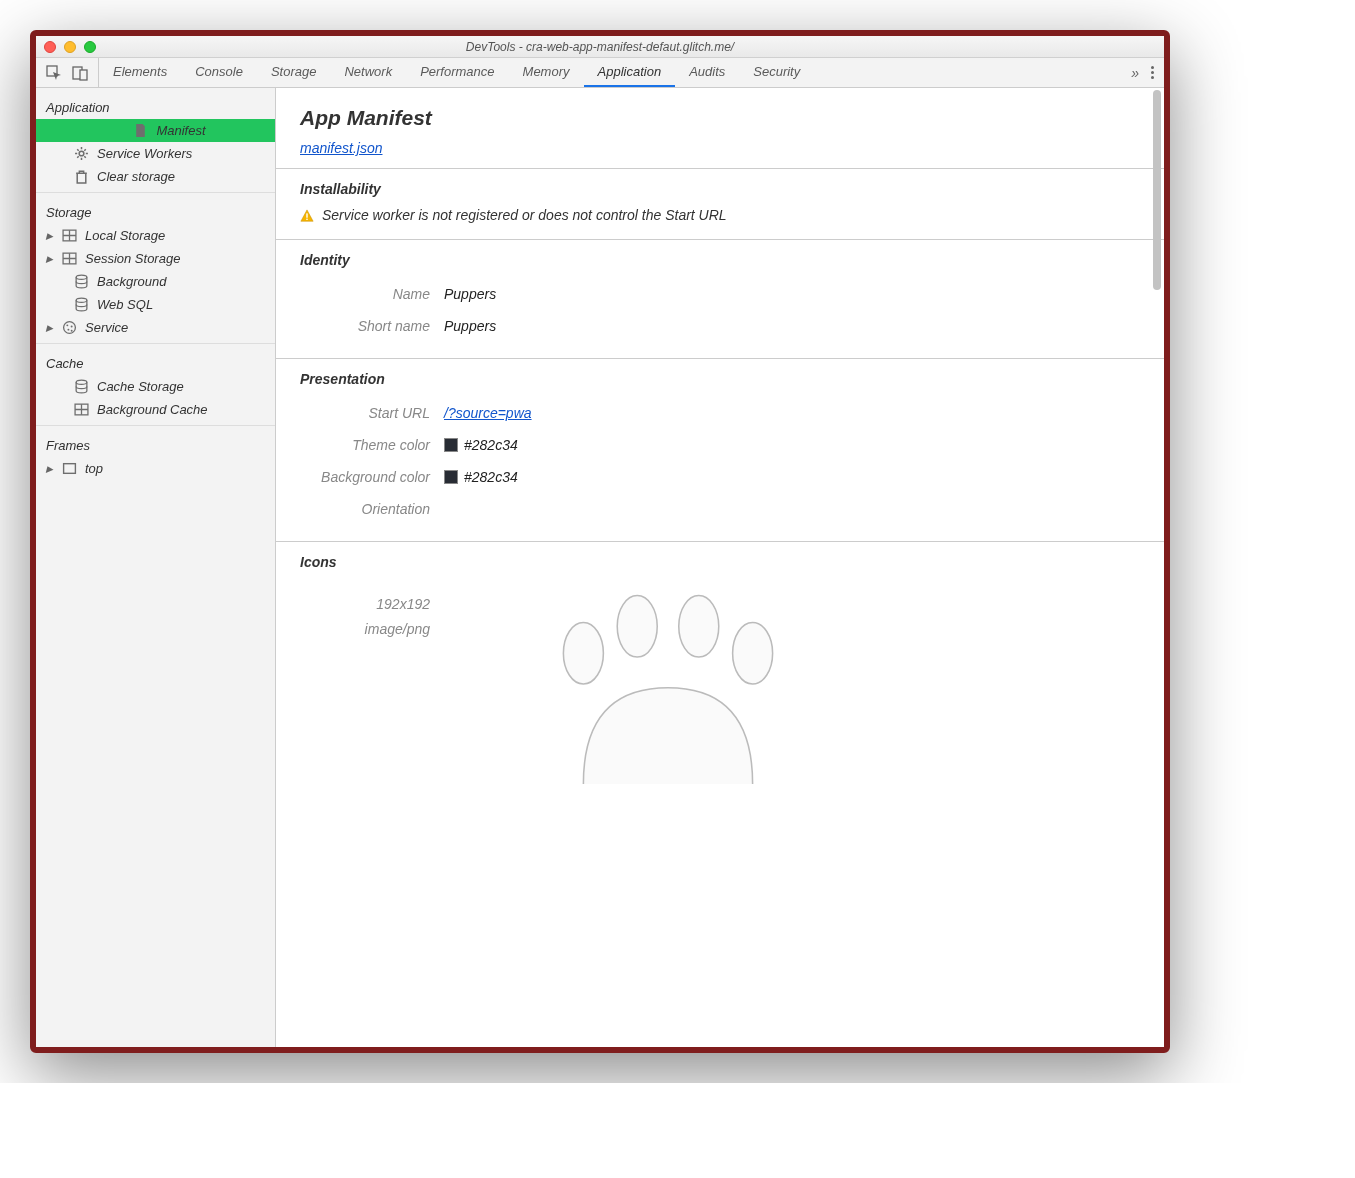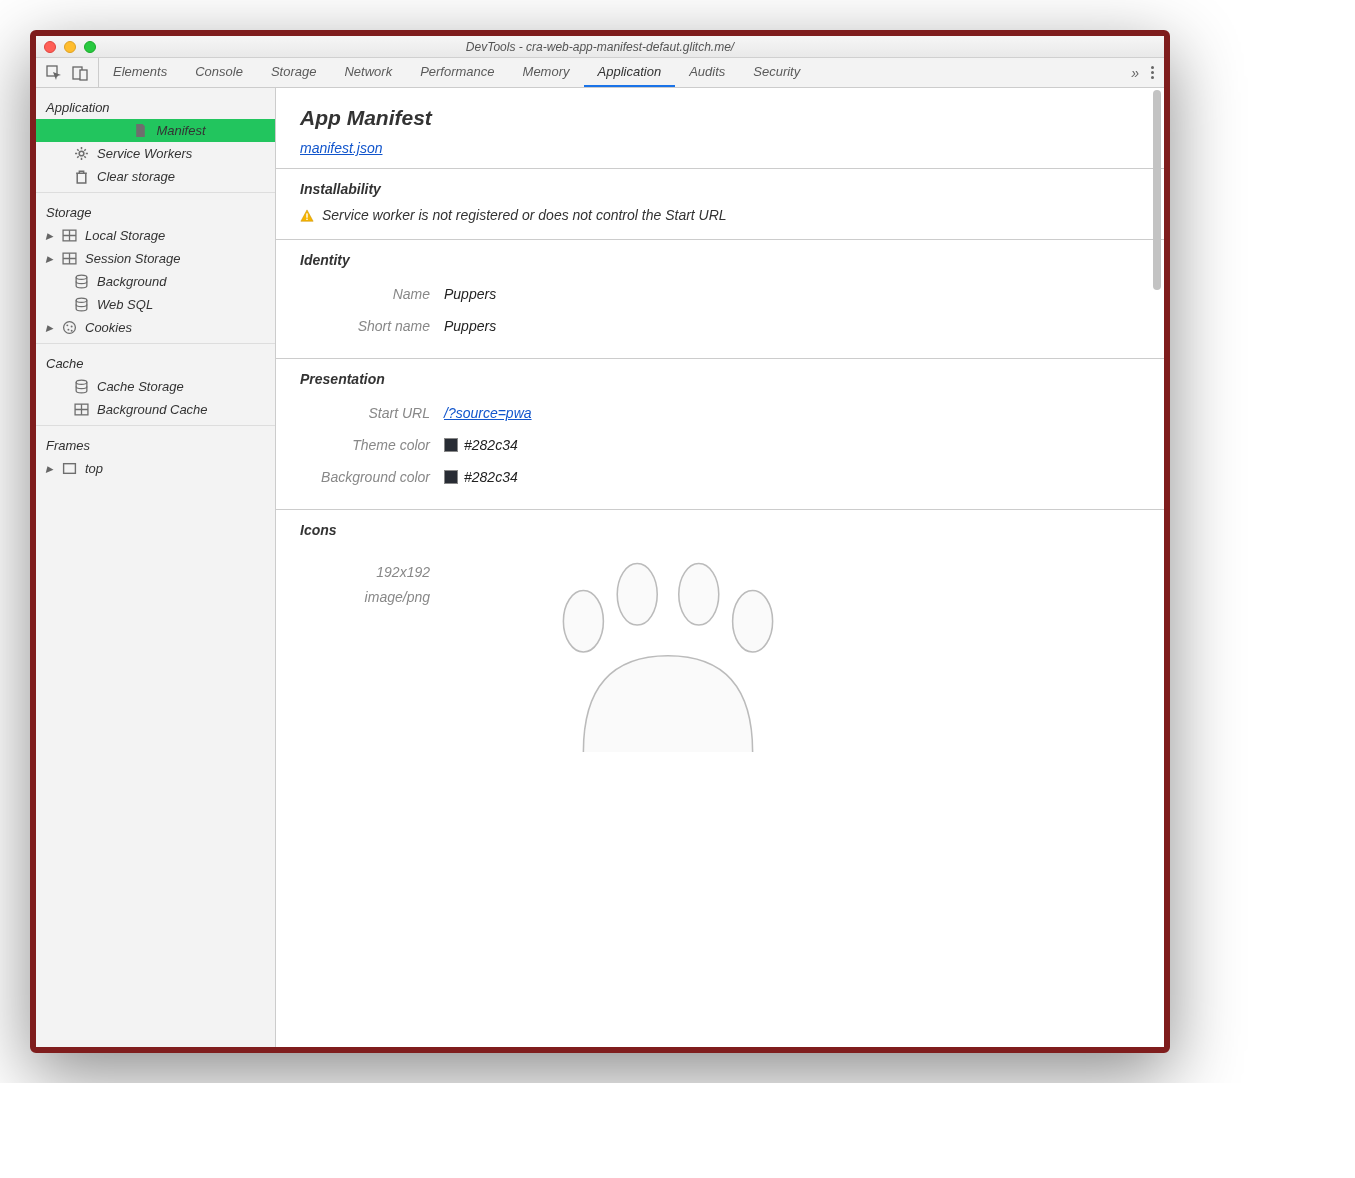--- a/index.html
+++ b/index.html
@@ -233,21 +233,21 @@
           <span class="arrow">▶</span>
           <span class="sb-icon">
               <svg viewBox="0 0 14 14">
                 <circle cx="7" cy="7" r="5.5" fill="none" stroke="#6e6e6e" stroke-width="1.2"></circle>
                 <circle cx="5" cy="5" r="0.9" fill="#6e6e6e"></circle>
                 <circle cx="9" cy="6" r="0.9" fill="#6e6e6e"></circle>
                 <circle cx="6" cy="9" r="0.9" fill="#6e6e6e"></circle>
                 <circle cx="9" cy="10" r="0.9" fill="#6e6e6e"></circle>
               </svg>
             </span>
-          <span>Cookies</span>
+          <span>Service</span>
         </div>
       </div>
 
       <div class="sb-section">
         <div class="sb-header">Cache</div>
         <div class="sb-item">
           <span class="arrow"></span>
           <span class="sb-icon">
               <svg viewBox="0 0 14 14">
                 <ellipse cx="7" cy="3" rx="5" ry="2" fill="none" stroke="#6e6e6e" stroke-width="1.2"></ellipse>
@@ -330,20 +330,24 @@
               <span class="swatch" style="background:#282c34"></span>
               <span>#282c34</span>
             </div>
           </div>
           <div class="kv">
             <div class="k">Background color</div>
             <div class="v">
               <span class="swatch" style="background:#282c34"></span>
               <span>#282c34</span>
             </div>
+          </div>
+          <div class="kv">
+            <div class="k">Orientation</div>
+            <div class="v"></div>
           </div>
         </div>
 
         <div class="panel" style="border-bottom:none;">
           <div class="panel-title">Icons</div>
           <div class="icons-block">
             <div class="icons-meta">
               <div>192x192</div>
               <div>image/png</div>
             </div>

